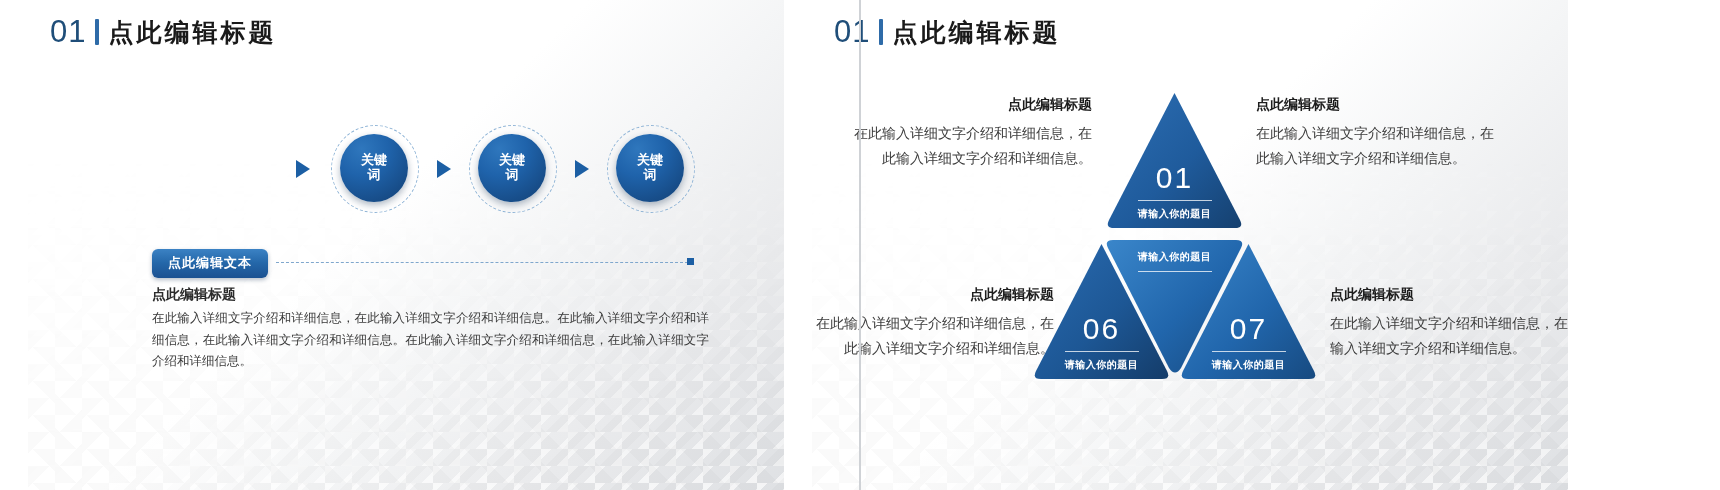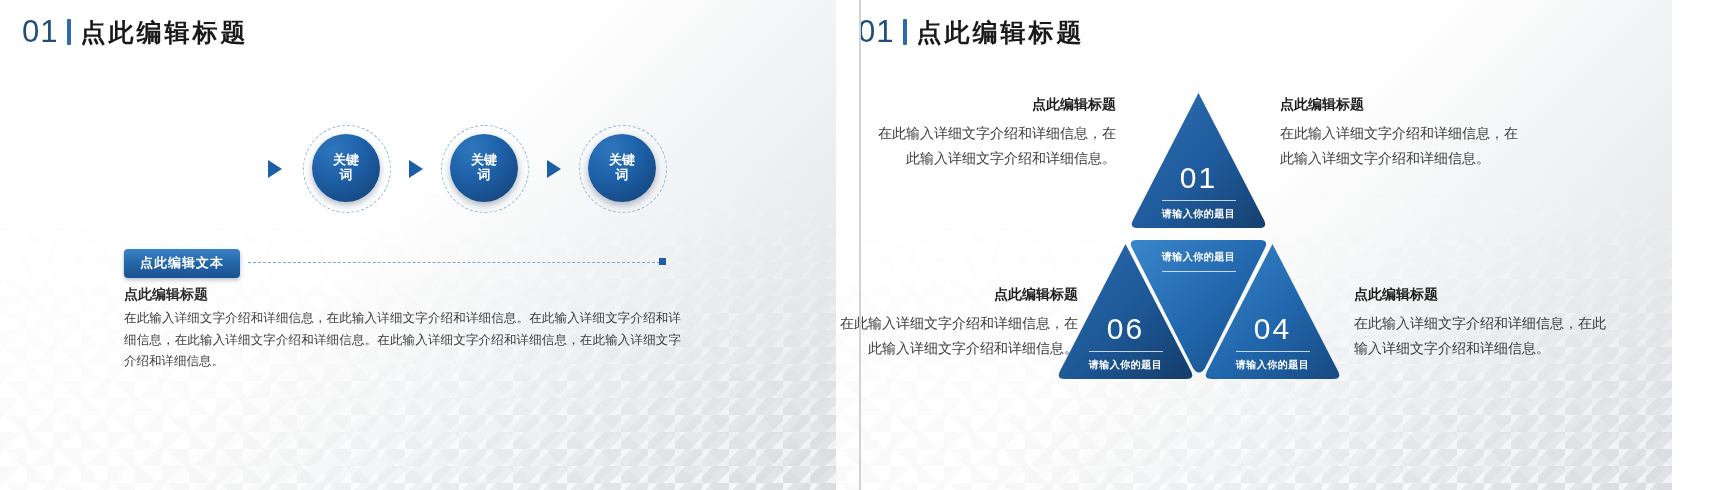--- a/index.html
+++ b/index.html
@@ -4,23 +4,24 @@
 <style>
   html,body{margin:0;padding:0;}
   body{
     width:1720px;height:490px;
     font-family:"Liberation Sans","DejaVu Sans",sans-serif;
     background:#ffffff;
     overflow:hidden;
   }
   .deck{position:relative;width:1720px;height:490px;display:flex;}
   .slide{
-    position:relative;width:836px;height:490px;overflow:hidden;
+    position:relative;width:756px;height:490px;overflow:hidden;
     background:
       linear-gradient(135deg,#ffffff 0%,#ffffff 45%,#f4f5f6 62%,#e9eaec 80%,#dfe1e4 100%);
+    margin-left: 28px;
   }
   
   .texture{
     position:absolute;left:0;bottom:0;width:860px;height:330px;
     pointer-events:none;opacity:.85;
     background-image:
       linear-gradient(135deg,rgba(0,0,0,.030) 25%,transparent 25%,transparent 75%,rgba(0,0,0,.030) 75%),
       linear-gradient(45deg,rgba(0,0,0,.030) 25%,transparent 25%,transparent 75%,rgba(0,0,0,.030) 75%),
       linear-gradient(135deg,rgba(255,255,255,.85) 25%,transparent 25%,transparent 75%,rgba(255,255,255,.85) 75%);
     background-size:54px 34px,54px 34px,27px 17px;
@@ -133,21 +134,21 @@
     <div class="arrow" style="left:547px;top:160px;"></div>
 
     <div class="ring" style="left:579px;top:125px;width:86px;height:86px;"></div>
     <div class="circ" style="left:588px;top:134px;width:68px;height:68px;font-size:13px;">
       <div>
         <div>关键</div>
         <div>词</div>
       </div>
     </div>
 
-    <div class="badge" style="left:124px;top:249px;">点此编辑文本</div>
+    <div class="badge" style="left:124px;top:249px;border-radius:6px;">点此编辑文本</div>
     <div class="dotline" style="left:248px;top:262px;width:412px;"></div>
     <div class="endsq" style="left:659px;top:258px;"></div>
 
     <div class="sub-title" style="left:124px;top:286px;">点此编辑标题</div>
 
     <div class="para" style="left:124px;top:308px;width:557px;">在此输入详细文字介绍和详细信息，在此输入详细文字介绍和详细信息。在此输入详细文字介绍和详细信息，在此输入详细文字介绍和详细信息。在此输入详细文字介绍和详细信息，在此输入详细文字介绍和详细信息。</div>
   </div>
 
   <div class="divider"></div>
 
@@ -218,21 +219,21 @@
         <defs>
           <linearGradient id="g4" x1="0" y1="0" x2="1" y2="1">
             <stop offset="0%" stop-color="#3a86ca"></stop>
             <stop offset="55%" stop-color="#2166ac"></stop>
             <stop offset="100%" stop-color="#174a80"></stop>
           </linearGradient>
         </defs>
         <path d="M72.5 6 L138 133 Q142 141 133 141 L12 141 Q3 141 7 133 Z" fill="url(#g4)" stroke="none"></path>
       </svg>
       <div class="tri-label" style="top:76px;left:0;">
-        <div class="tri-num">04</div>
+        <div class="tri-num">07</div>
         <div class="tri-rule"></div>
         <div class="tri-cap">请输入你的题目</div>
       </div>
     </div>
 
     <div class="side-block ta-r" style="left:30px;top:96px;width:250px;">
       <div class="st">点此编辑标题</div>
       <div class="sp">在此输入详细文字介绍和详细信息，在此输入详细文字介绍和详细信息。</div>
     </div>
 

